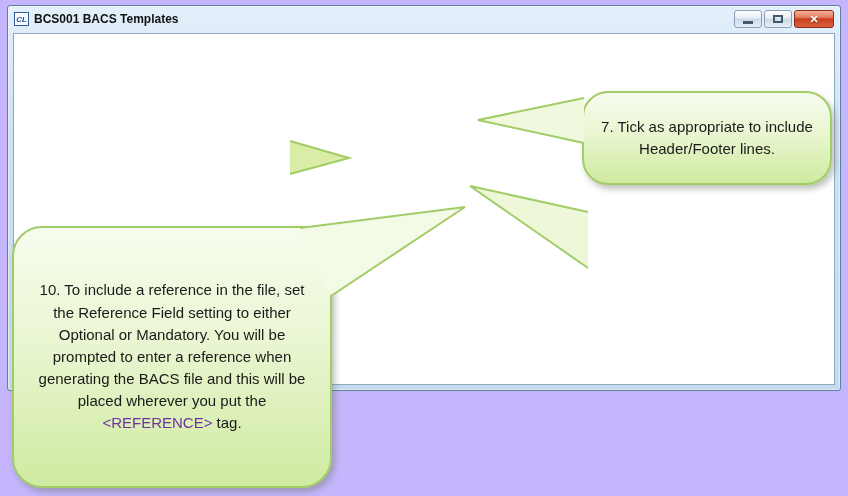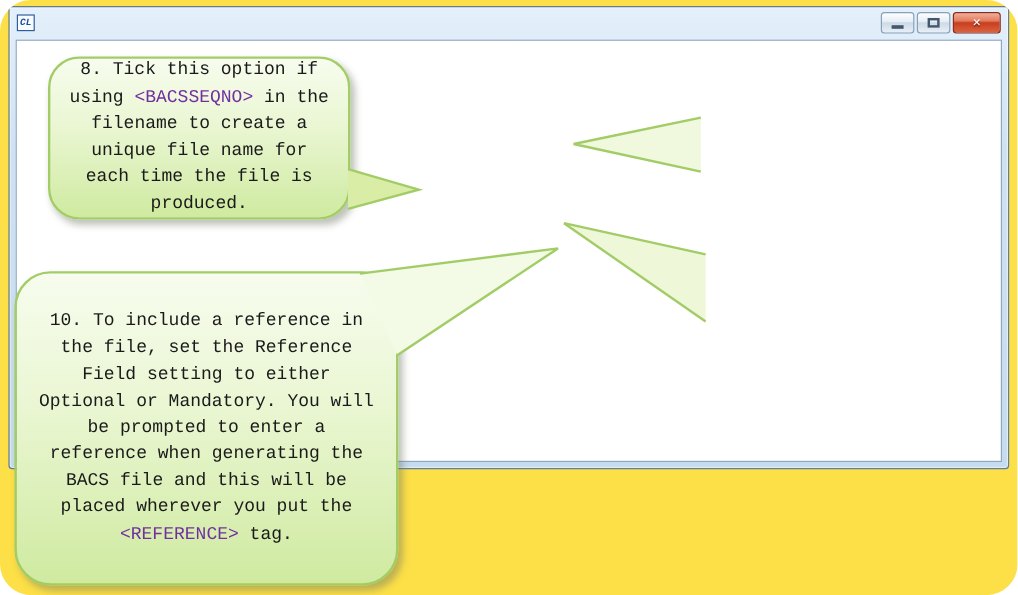--- a/index.html
+++ b/index.html
@@ -1,18 +1,18 @@
 <!DOCTYPE html>
 <html><head>
 <meta charset="utf-8">
 <style>
   * { margin:0; padding:0; box-sizing:border-box; }
   body { background:#fff; }
-  .screen { position:relative; width:848px; height:496px; background:#fde047;
-            font-family:Liberation Mono, monospace; overflow:hidden;border-radius:26px; }
+  .screen { position:relative; width:848px; height:496px; background:#c4b5fd;
+            font-family:Liberation Sans, sans-serif; overflow:hidden; }
 
   
   .window { position:absolute; left:7px; top:5px; width:834px; height:386px;
             background:linear-gradient(180deg,#e4f0fb 0%,#cfe2f4 30%,#c5dbf0 100%);
             border:1px solid #5f7e9e; border-radius:3px;
             box-shadow:0 0 0 1px rgba(255,255,255,.45) inset; z-index:1; }
   .titlebar { position:absolute; left:0; top:0; right:0; height:26px;
               display:flex; align-items:center; padding:0 6px; }
   .app-icon { width:15px; height:14px; background:#f8fbff; border:1px solid #2f5d9b;
               color:#1d4f9c; font-size:8px; font-weight:bold; font-style:italic;
@@ -86,20 +86,21 @@
   .tails { position:absolute; left:0; top:0; z-index:30; pointer-events:none; }
 </style>
 </head>
 <body>
 
 <div class="screen">
 
   <div class="window">
     <div class="titlebar">
       <div class="app-icon">CL</div>
+      <div class="win-title">BCS001 BACS Templates</div>
       <div class="win-btns">
         <div class="win-btn">
           <div class="glyph-min"></div>
         </div>
         <div class="win-btn">
           <div class="glyph-max"></div>
         </div>
         <div class="win-btn close">
           <span>✕</span>
         </div>
@@ -171,26 +172,26 @@
   <div class="btn gray" style="left:362px; top:362px; width:70px;">
     <span>Save</span>
   </div>
   <div class="btn blue" style="left:437px; top:362px; width:56px;">
     <span>Query</span>
   </div>
   <div class="btn blue" style="left:517px; top:362px; width:88px;">
     <span>Add</span>
   </div>
 
-  <div class="callout" style="left:40px; top:47px; width:252px; height:136px;">
+
+  <div class="callout" style="left:582px; top:91px; width:250px; height:94px;">
     <div class="inner">
-      <span>8. Tick this option if using </span><span class="tag">&lt;BACSSEQNO&gt;</span><span> in the filename to create a unique file name for each time the file is produced.</span>
-    </div>
-  </div>
-
+      <span>7. Tick as appropriate to include Header/Footer lines.</span>
+    </div>
+  </div>
 
 
   <div class="callout" style="left:12px; top:226px; width:320px; height:262px; border-radius:30px;">
     <div class="inner" style="padding:8px 16px;">
       <span>10. To include a reference in the file, set the Reference Field setting to either Optional or Mandatory. You will be prompted to enter a reference when generating the BACS file and this will be placed wherever you put the </span><span class="tag">&lt;REFERENCE&gt;</span><span> tag.</span>
     </div>
   </div>
 
   <svg class="tails" width="848" height="496" viewBox="0 0 848 496">
     <path d="M 290,141 L 349,158 L 290,174" fill="#d9eda6" stroke="#a2cc66" stroke-width="2"></path>

